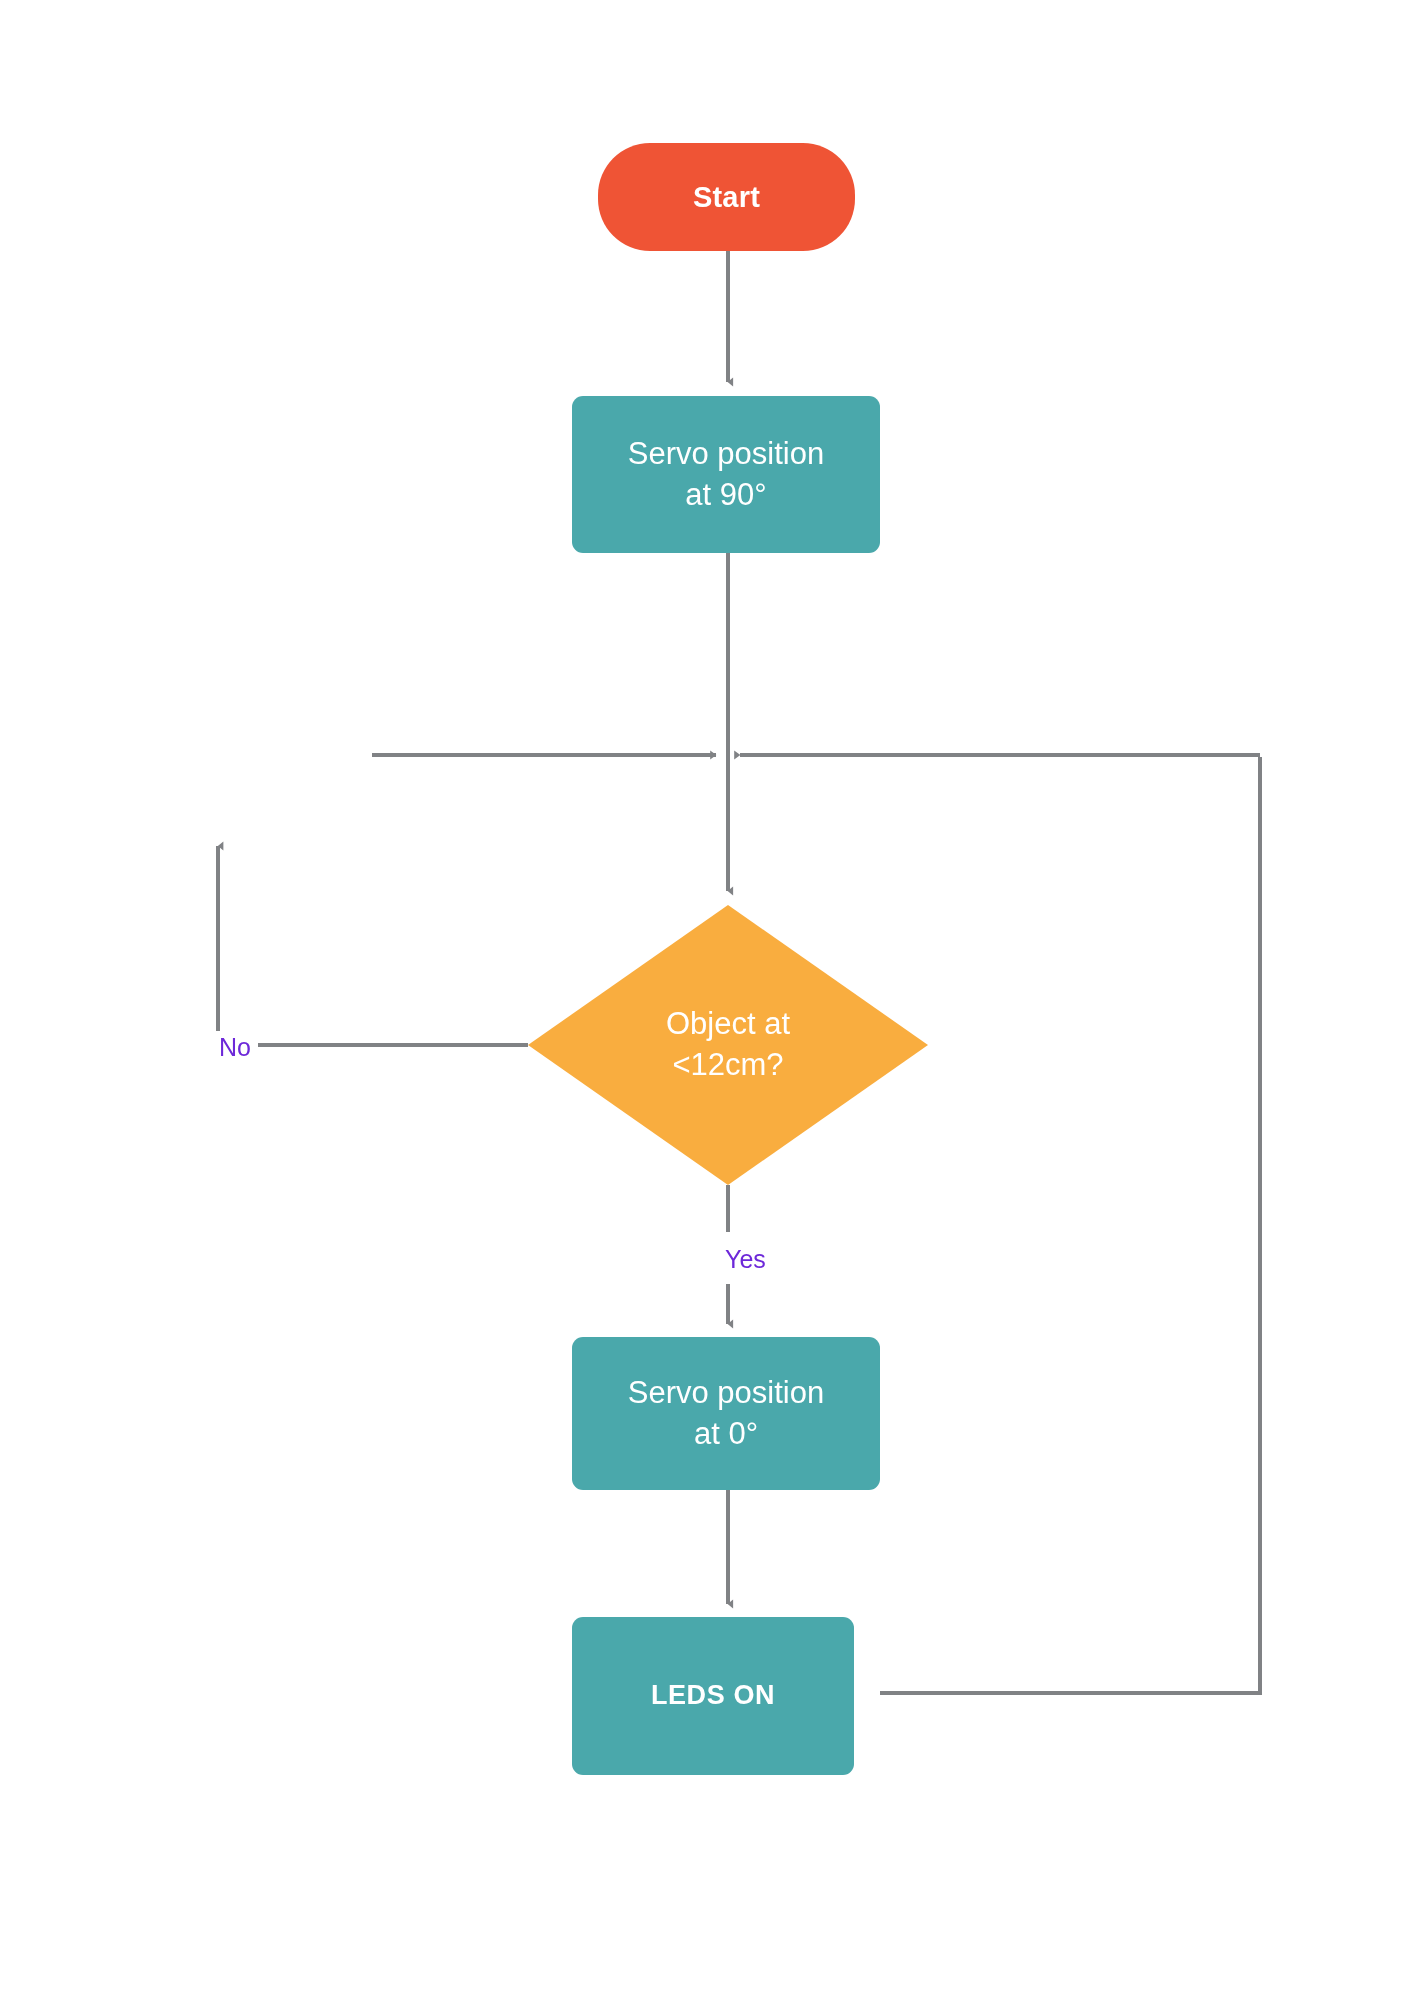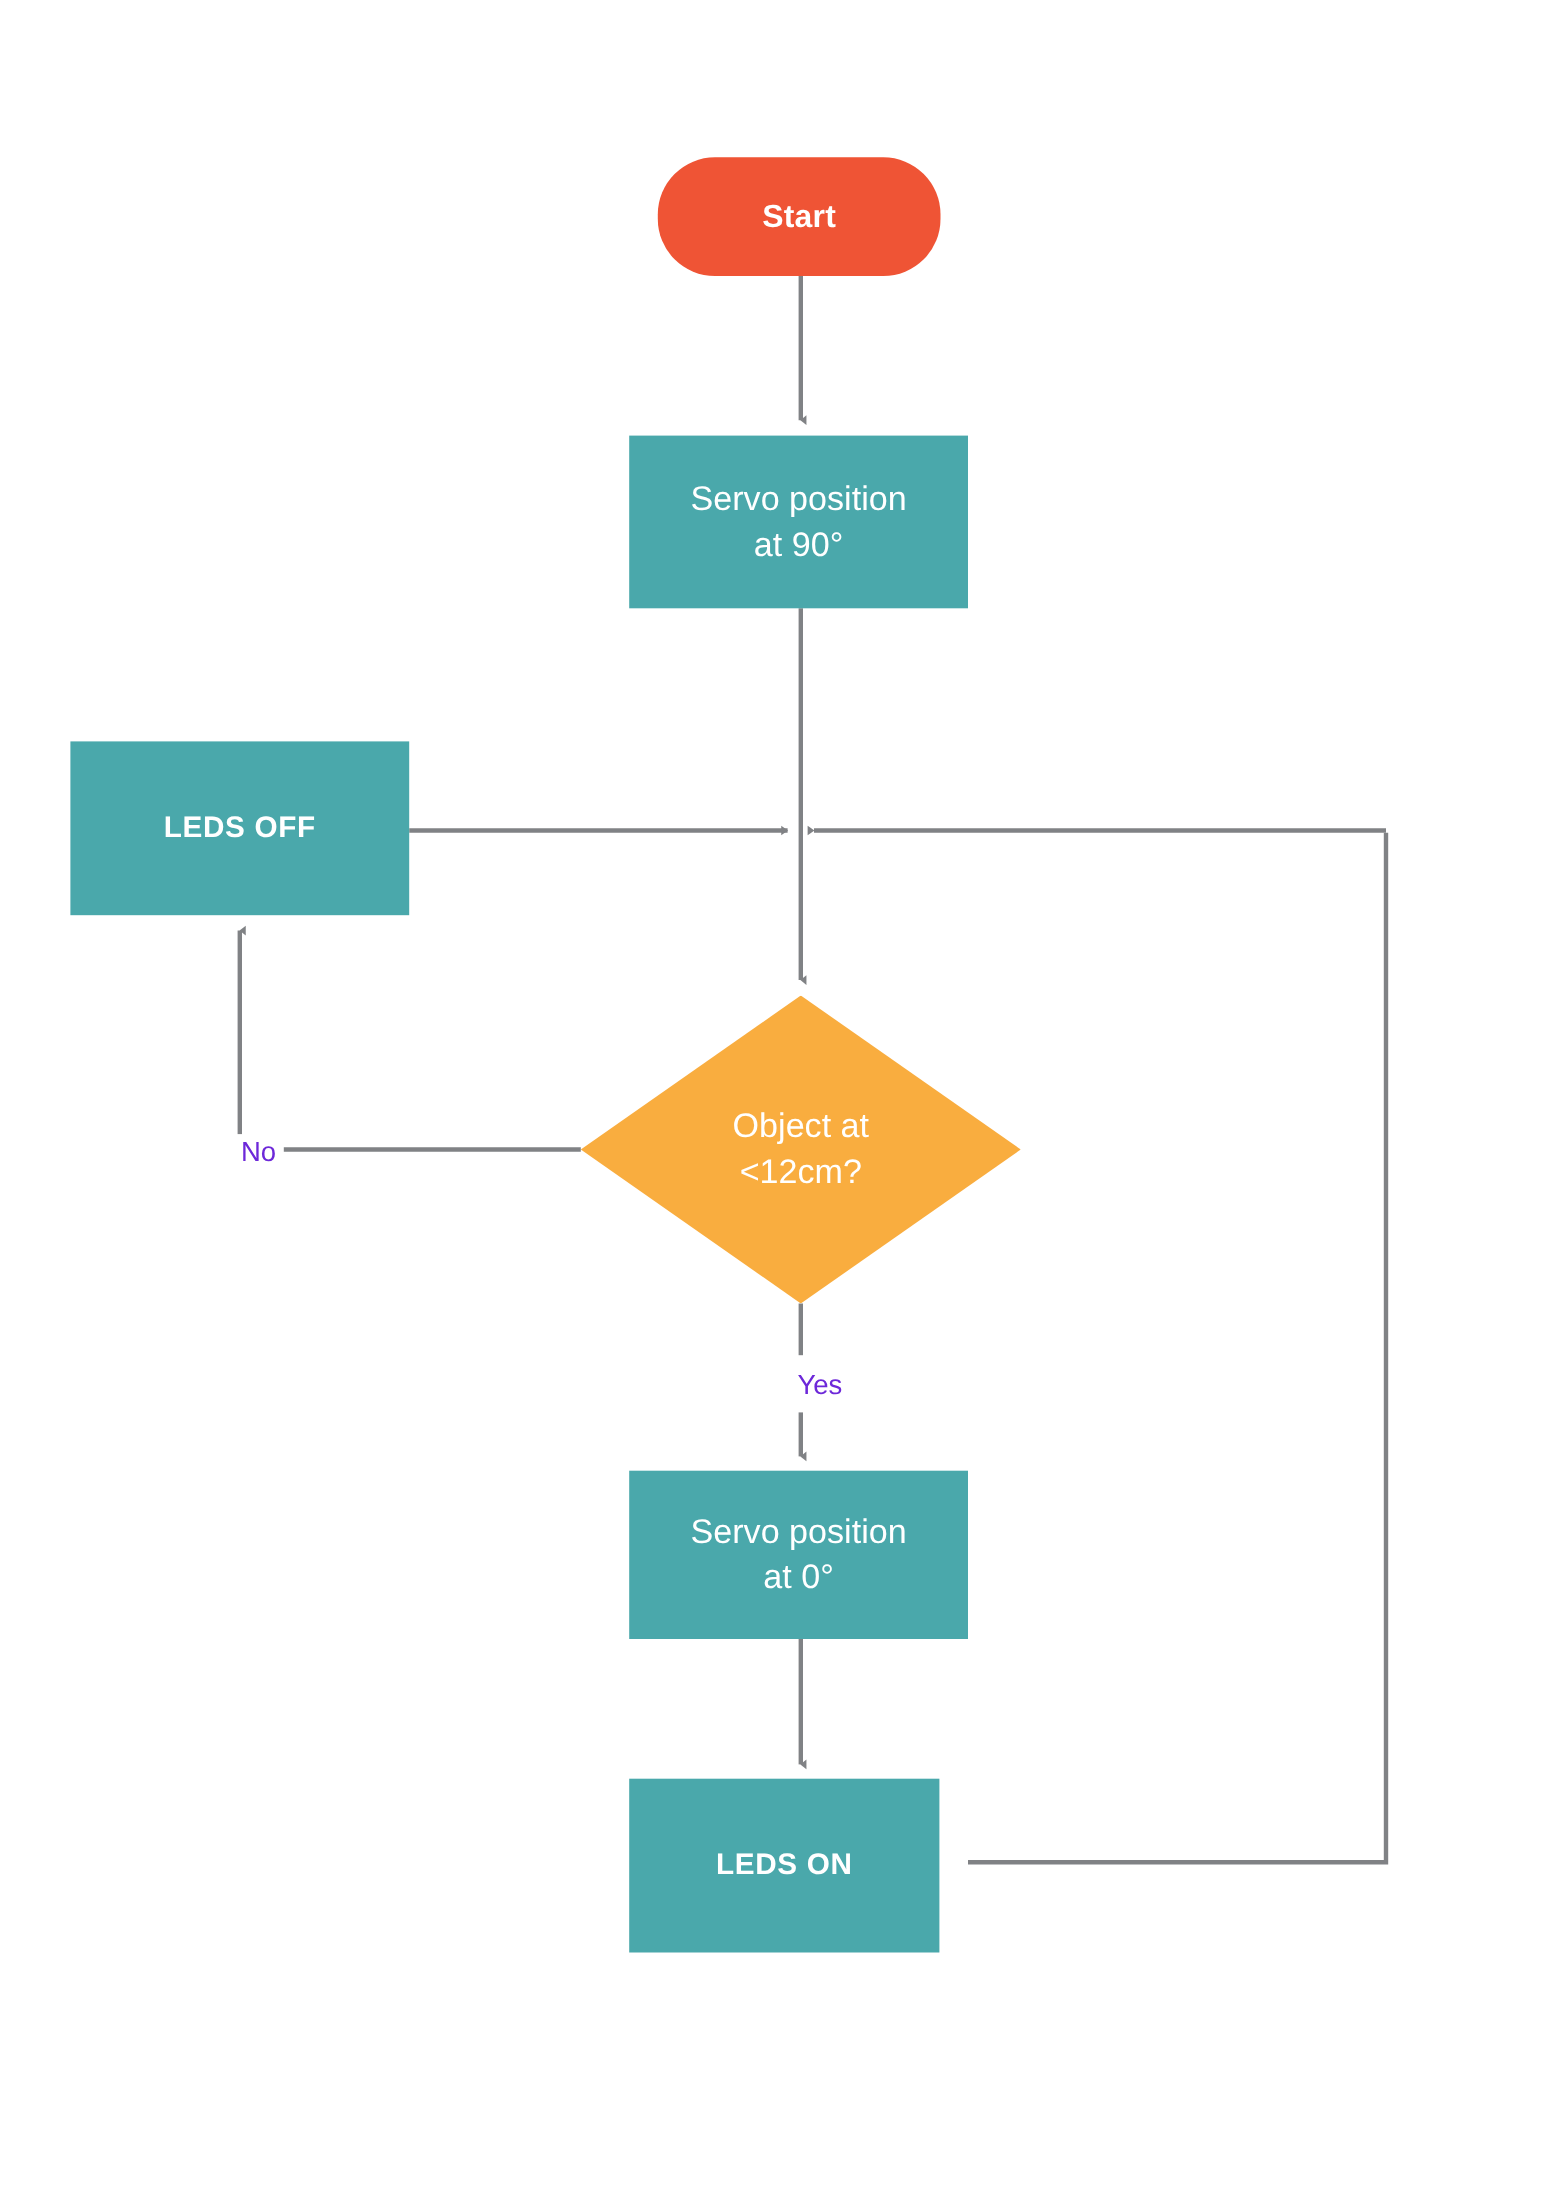--- a/index.html
+++ b/index.html
@@ -25,20 +25,21 @@
     height: 2000px;
   }
   .node {
     position: absolute;
     display: flex;
     align-items: center;
     justify-content: center;
     text-align: center;
     color: #ffffff;
     box-sizing: border-box;
+    border-radius: 11px;
   }
   .node-label {
     display: block;
     white-space: pre-line;
     line-height: 1.32;
   }
   #node-start {
     left: 598px;
     top: 143px;
     width: 257px;
@@ -163,23 +164,20 @@
 
   <div class="node" id="node-start">
     <span class="node-label">Start</span>
   </div>
 
   <div class="node" id="node-servo-90">
     <span class="node-label">Servo position
 at 90°</span>
   </div>
 
-  <div class="node" id="node-leds-off">
-    <span class="node-label">LEDS OFF</span>
-  </div>
 
   <div class="node" id="node-decision">
     <span class="diamond-shape"></span>
     <span class="node-label">Object at
 &lt;12cm?</span>
   </div>
 
   <div class="node" id="node-servo-0">
     <span class="node-label">Servo position
 at 0°</span>

